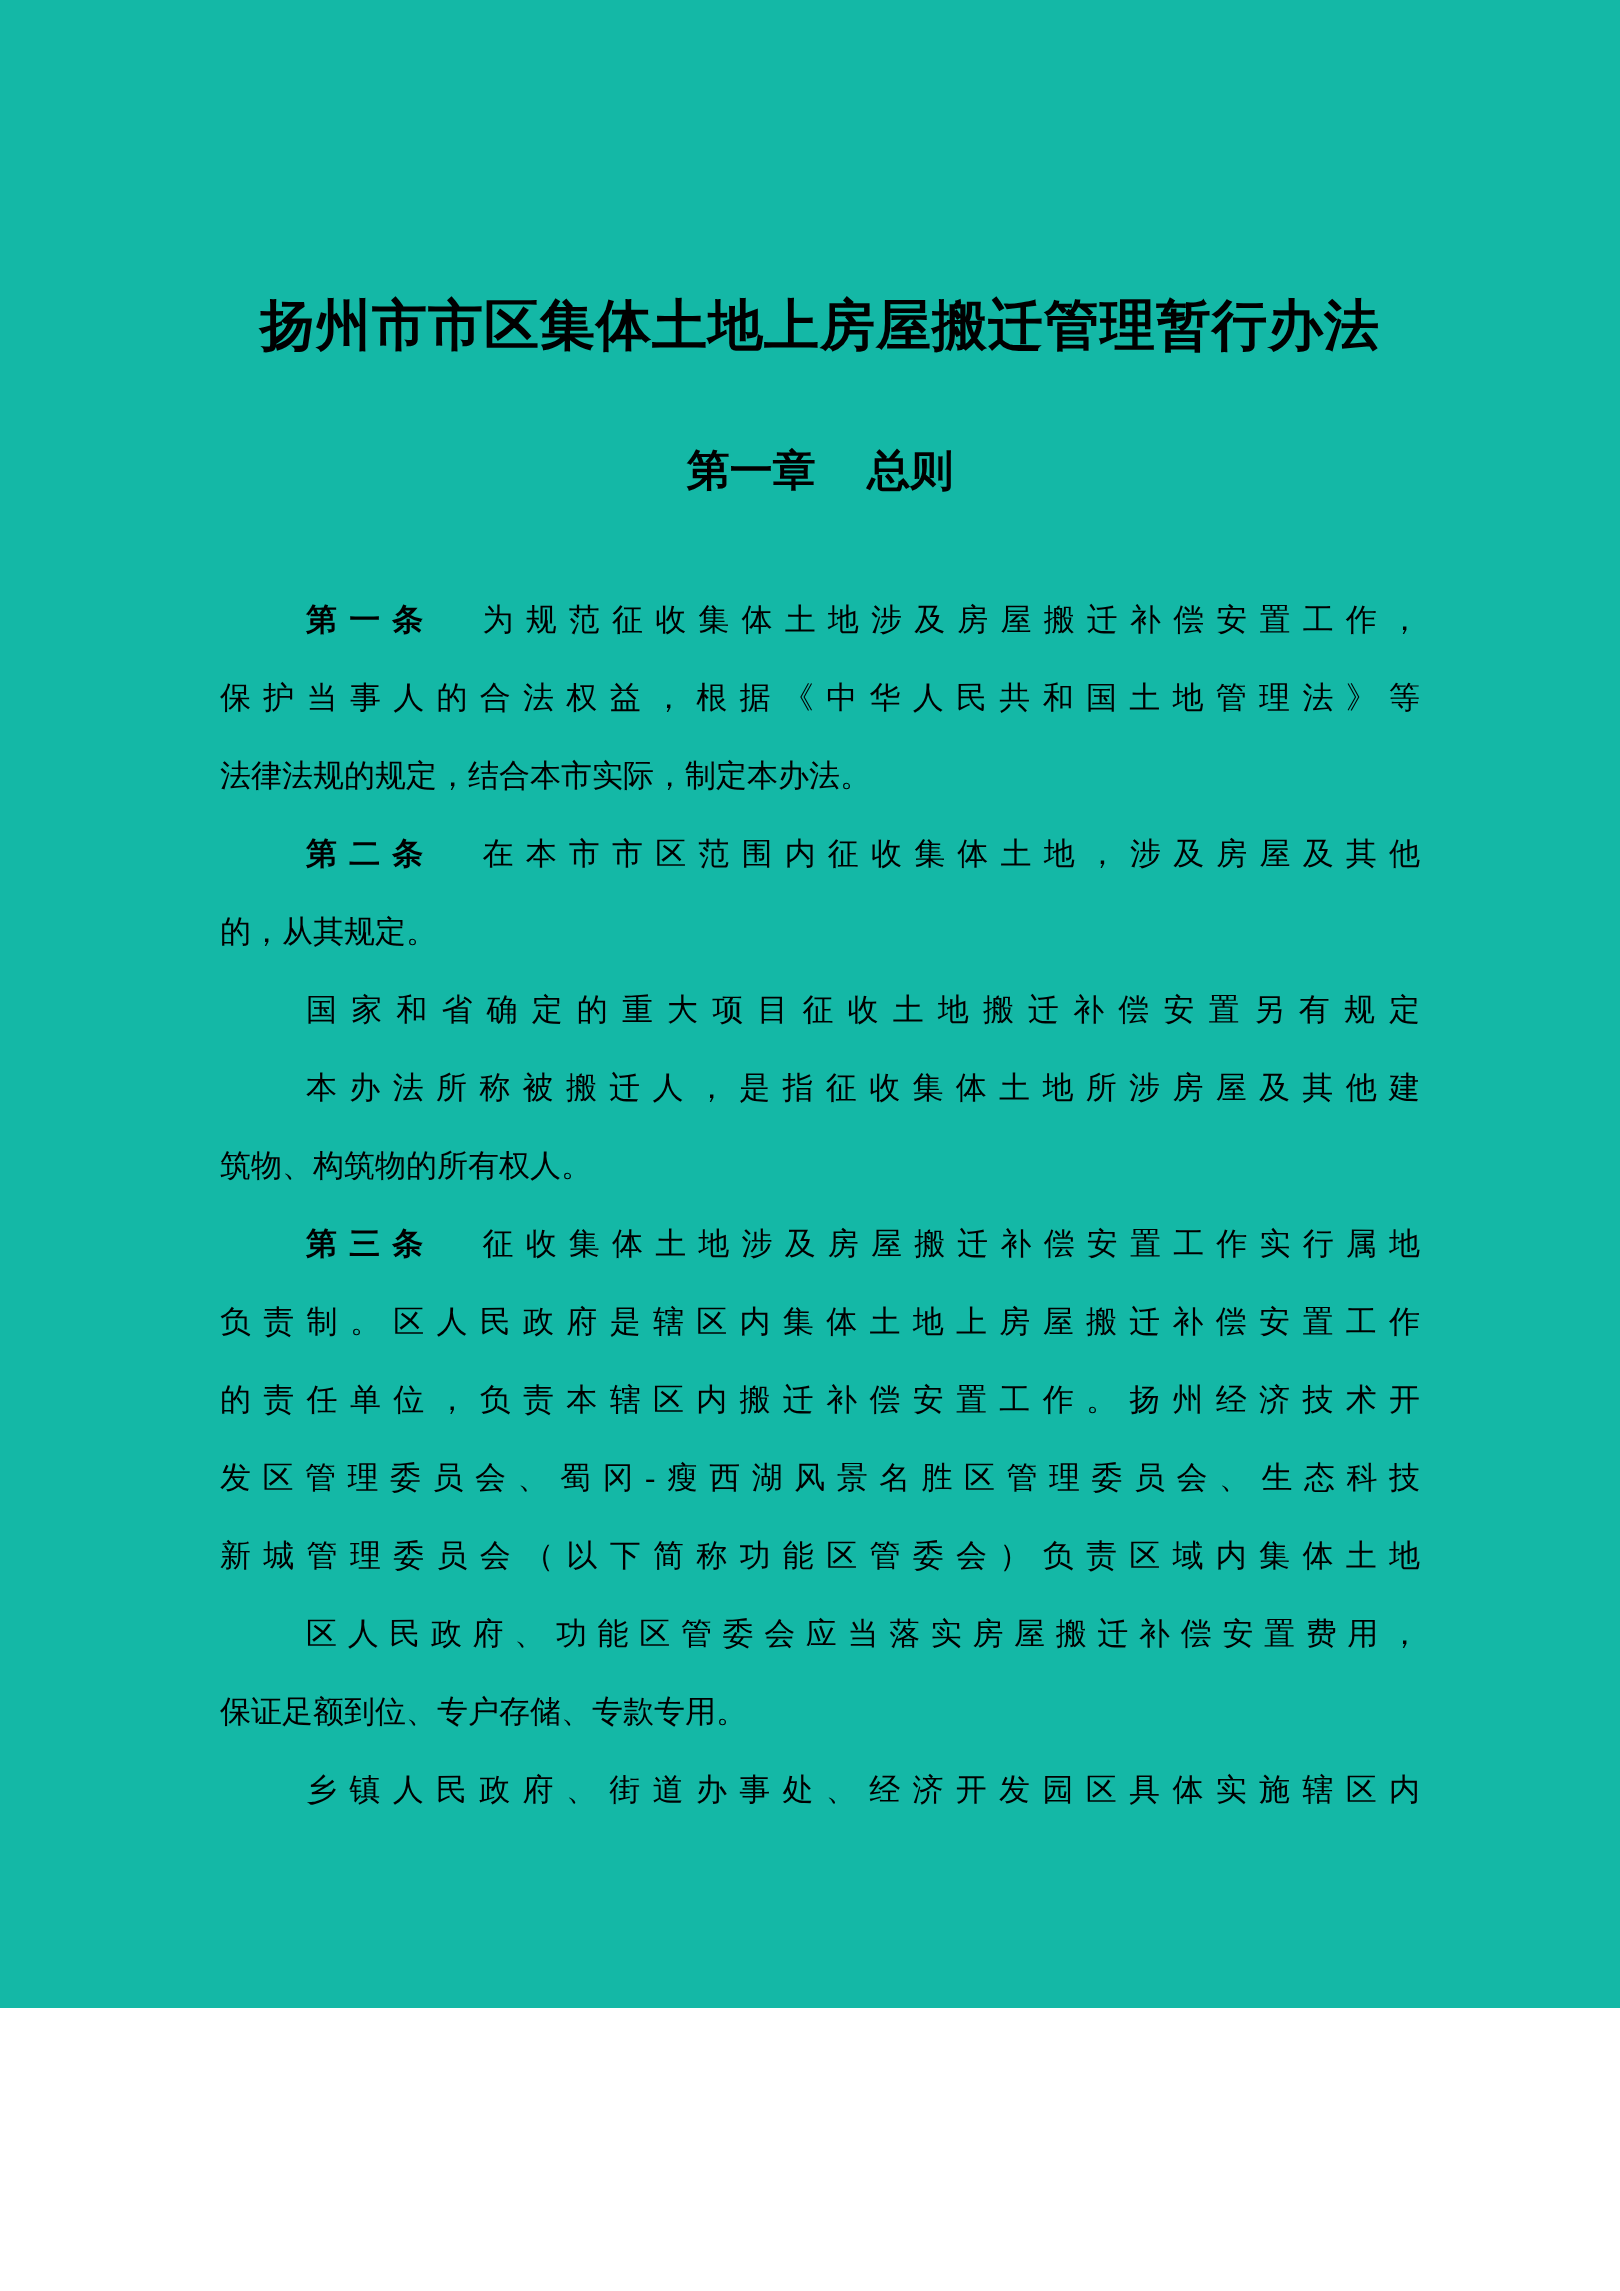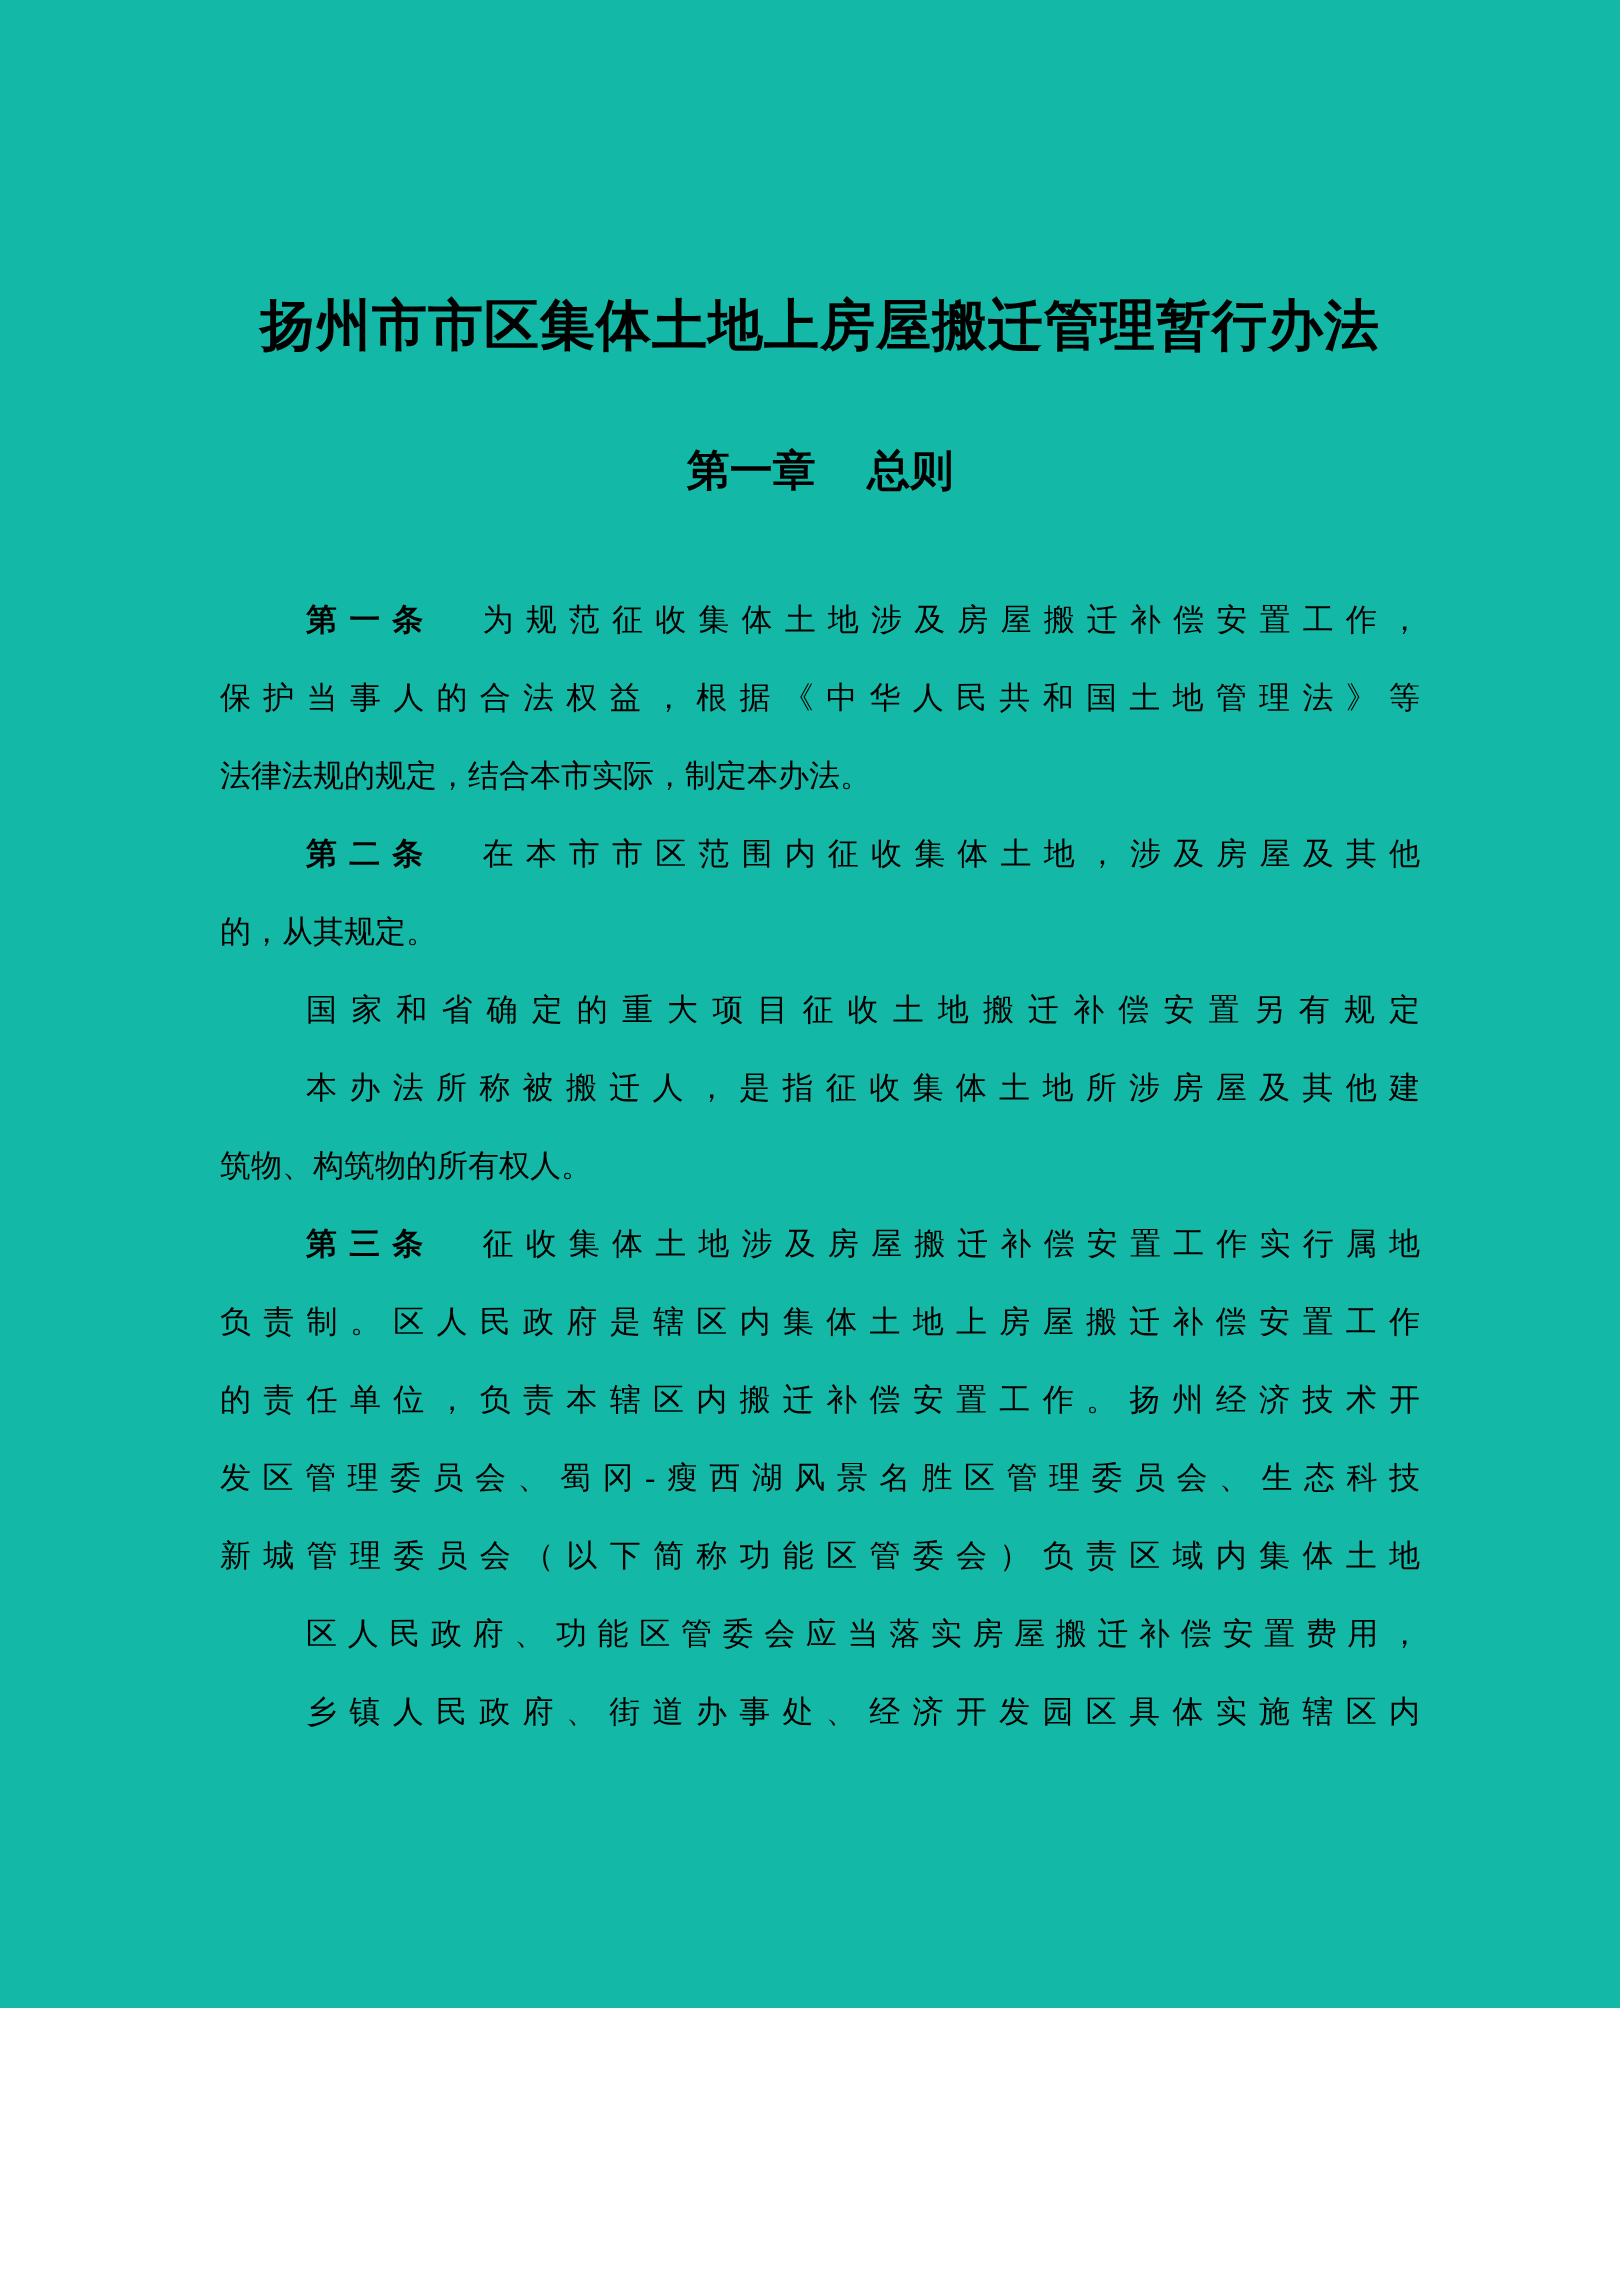--- a/index.html
+++ b/index.html
@@ -100,19 +100,20 @@
     <div class="line"><span class="rest">的，从其规定。</span></div>
     <div class="line justify indent"><span class="rest">国家和省确定的重大项目征收土地搬迁补偿安置另有规定</span></div>
     <div class="line justify indent"><span class="rest">本办法所称被搬迁人，是指征收集体土地所涉房屋及其他建</span></div>
     <div class="line"><span class="rest">筑物、构筑物的所有权人。</span></div>
     <div class="line justify indent"><span class="term">第三条</span><span class="rest">征收集体土地涉及房屋搬迁补偿安置工作实行属地</span></div>
     <div class="line justify"><span class="rest">负责制。区人民政府是辖区内集体土地上房屋搬迁补偿安置工作</span></div>
     <div class="line justify"><span class="rest">的责任单位，负责本辖区内搬迁补偿安置工作。扬州经济技术开</span></div>
     <div class="line justify"><span class="rest">发区管理委员会、蜀冈-瘦西湖风景名胜区管理委员会、生态科技</span></div>
     <div class="line justify"><span class="rest">新城管理委员会（以下简称功能区管委会）负责区域内集体土地</span></div>
     <div class="line justify indent"><span class="rest">区人民政府、功能区管委会应当落实房屋搬迁补偿安置费用，</span></div>
+    <div class="line"><span class="rest">保证足额到位、专户存储、专款专用。</span></div>
     <div class="line justify indent"><span class="rest">乡镇人民政府、街道办事处、经济开发园区具体实施辖区内</span></div>
   </div>
 
   <div class="page-number">- 2 -</div>
 
 </div>
 
 
 </body></html>

